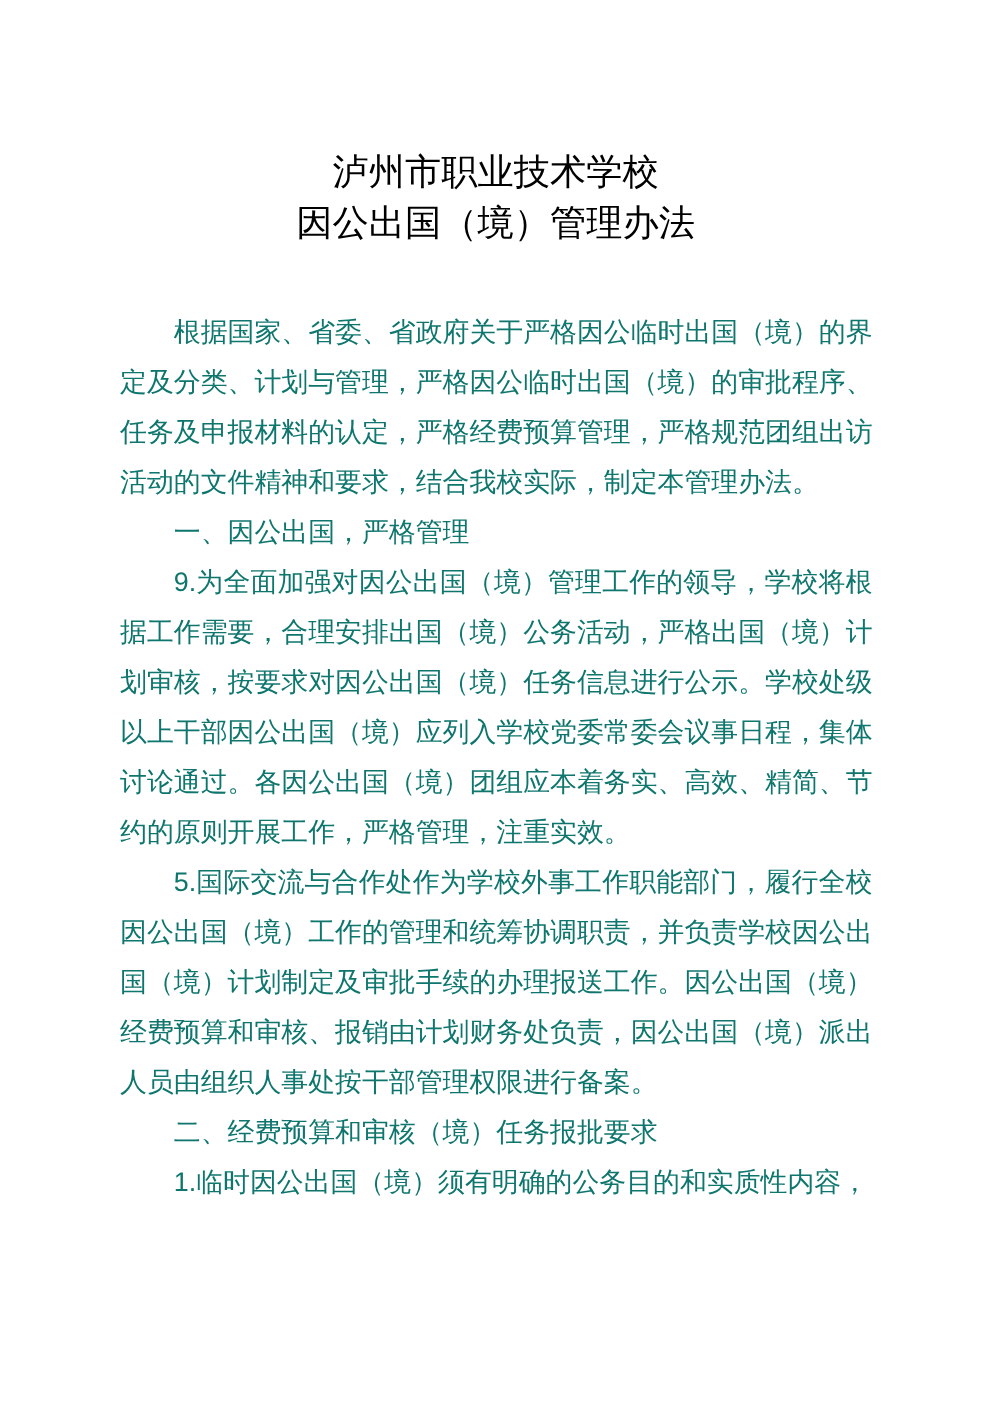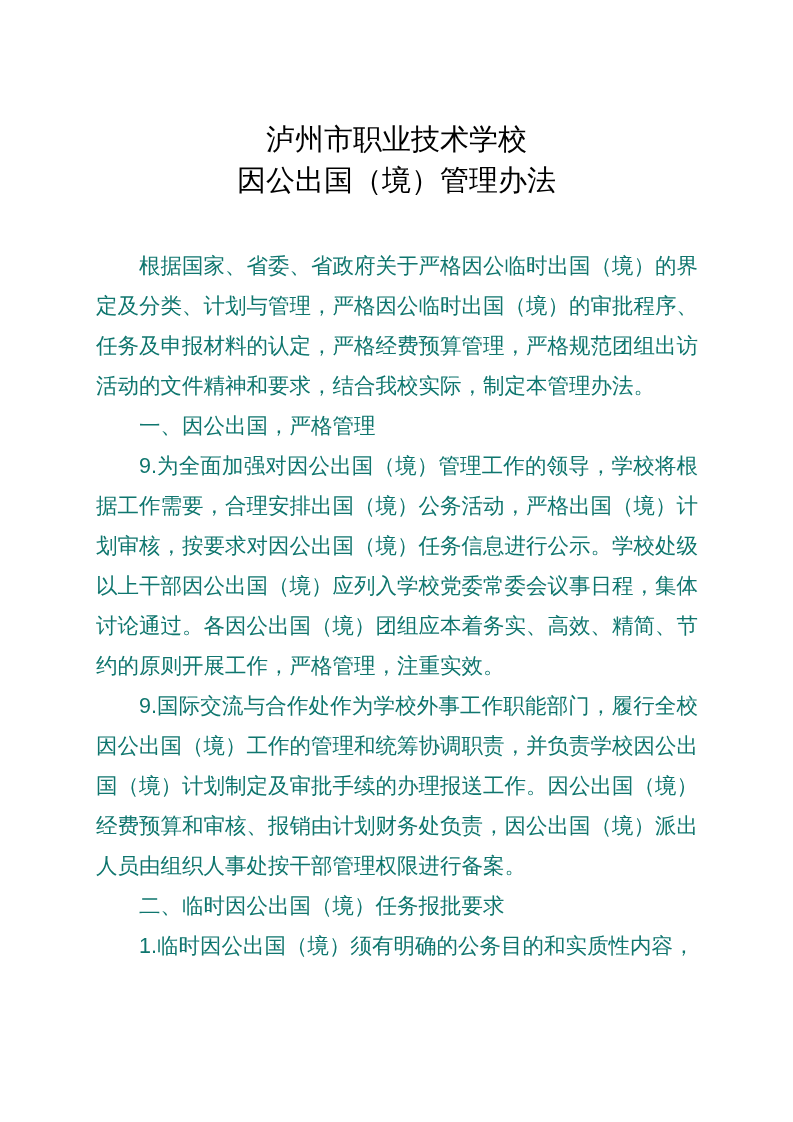--- a/index.html
+++ b/index.html
@@ -24,20 +24,21 @@
   .doc-title {
     position: absolute;
     left: 96px;
     top: 119px;
     width: 601px;
     text-align: center;
     font-size: 29px;
     line-height: 41px;
     font-weight: 400;
     color: #000000;
+    font-family: Liberation Mono, monospace;
   }
   .doc-body {
     position: absolute;
     left: 96px;
     top: 246px;
     width: 602px;
     font-size: 21.5px;
     line-height: 40px;
     text-align: justify;
     text-justify: inter-ideograph;
@@ -57,18 +58,18 @@
 
   <div class="doc-title">
     <div>泸州市职业技术学校</div>
     <div>因公出国（境）管理办法</div>
   </div>
 
   <div class="doc-body">
     <p>根据国家、省委、省政府关于严格因公临时出国（境）的界定及分类、计划与管理，严格因公临时出国（境）的审批程序、任务及申报材料的认定，严格经费预算管理，严格规范团组出访活动的文件精神和要求，结合我校实际，制定本管理办法。</p>
     <p>一、因公出国，严格管理</p>
     <p>9.为全面加强对因公出国（境）管理工作的领导，学校将根据工作需要，合理安排出国（境）公务活动，严格出国（境）计划审核，按要求对因公出国（境）任务信息进行公示。学校处级以上干部因公出国（境）应列入学校党委常委会议事日程，集体讨论通过。各因公出国（境）团组应本着务实、高效、精简、节约的原则开展工作，严格管理，注重实效。</p>
-    <p>9.国际交流与合作处作为学校外事工作职能部门，履行全校因公出国（境）工作的管理和统筹协调职责，并负责学校因公出国（境）计划制定及审批手续的办理报送工作。因公出国（境）经费预算和审核、报销由计划财务处负责，因公出国（境）派出人员由组织人事处按干部管理权限进行备案。</p>
-    <p>二、临时因公出国（境）任务报批要求</p>
+    <p>5.国际交流与合作处作为学校外事工作职能部门，履行全校因公出国（境）工作的管理和统筹协调职责，并负责学校因公出国（境）计划制定及审批手续的办理报送工作。因公出国（境）经费预算和审核、报销由计划财务处负责，因公出国（境）派出人员由组织人事处按干部管理权限进行备案。</p>
+    <p>二、经费预算和审核（境）任务报批要求</p>
     <p>1.临时因公出国（境）须有明确的公务目的和实质性内容，</p>
   </div>
 
 </div>
 
 </body></html>

